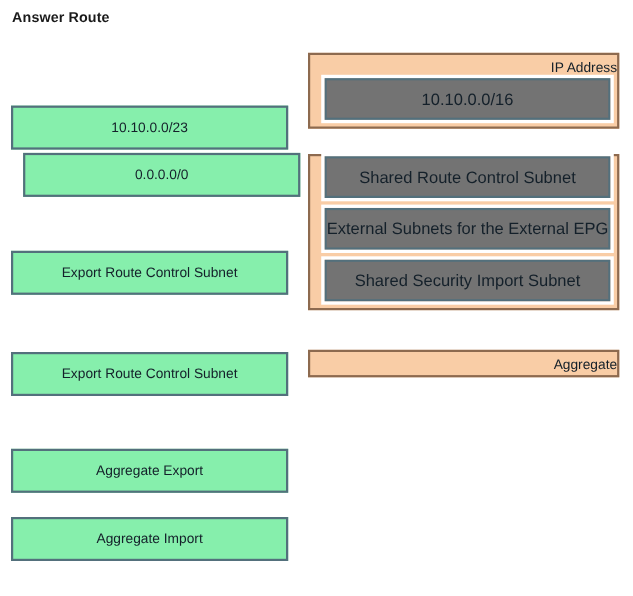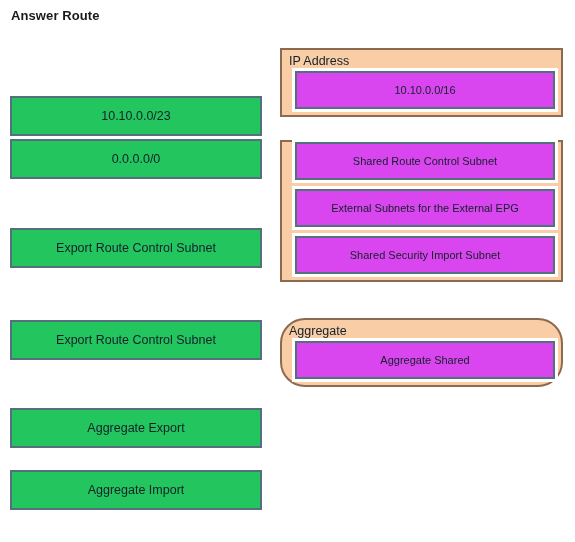--- a/index.html
+++ b/index.html
@@ -26,21 +26,21 @@
     color: #1a1a1a;
   }
 
   
   .tile {
     position: absolute;
     left: 10px;
     width: 252px;
     height: 40px;
     box-sizing: border-box;
-    background: #22c55e;
+    background: #86efac;
     border: 2px solid #53707c;
     display: flex;
     align-items: center;
     justify-content: center;
     font-size: 12.5px;
     color: #14202a;
     cursor: move;
   }
 
   
@@ -51,48 +51,49 @@
     box-sizing: border-box;
     background: #f9cda6;
     border: 2px solid #8d6a4f;
     padding: 0;
   }
   .panel-label {
     font-size: 12.5px;
     color: #14202a;
     padding: 4px 0 3px 7px;
     line-height: 14px;
+    text-align: right;
   }
   .slot-wrap {
     padding: 0 6px 6px 13px;
   }
   .slot {
     box-sizing: border-box;
     height: 38px;
-    background: #d946ef;
+    background: #737373;
     border: 2px solid #53707c;
     outline: 3px solid #ffffff;
     margin: 0 0 9px 0;
     display: flex;
     align-items: center;
     justify-content: center;
-    font-size: 11px;
+    font-size: 15px;
     color: #14202a;
     cursor: move;
   }
   .slot:last-child { margin-bottom: 0; }
 
   
   #panel-ip      { top: 48px; }
   #panel-scope   { top: 140px; }
-  #panel-agg     { top: 318px; border-radius: 25px; }
+  #panel-agg     { top: 318px; }
 
   
   #tile-0 { top: 96px; }
-  #tile-1 { top: 139px; }
+  #tile-1 { top: 139px; margin-left: 11px; }
   #tile-2 { top: 228px; }
   #tile-3 { top: 320px; }
   #tile-4 { top: 408px; }
   #tile-5 { top: 470px; }
 </style>
 </head>
 <body>
 
 <div id="page-title">Answer Route</div>
 
@@ -113,16 +114,13 @@
 <div class="panel" id="panel-scope">
   <div class="slot-wrap">
     <div class="slot">Shared Route Control Subnet</div>
     <div class="slot">External Subnets for the External EPG</div>
     <div class="slot">Shared Security Import Subnet</div>
   </div>
 </div>
 
 <div class="panel" id="panel-agg">
   <div class="panel-label">Aggregate</div>
-  <div class="slot-wrap">
-    <div class="slot">Aggregate Shared</div>
-  </div>
 </div>
 
 </body></html>

